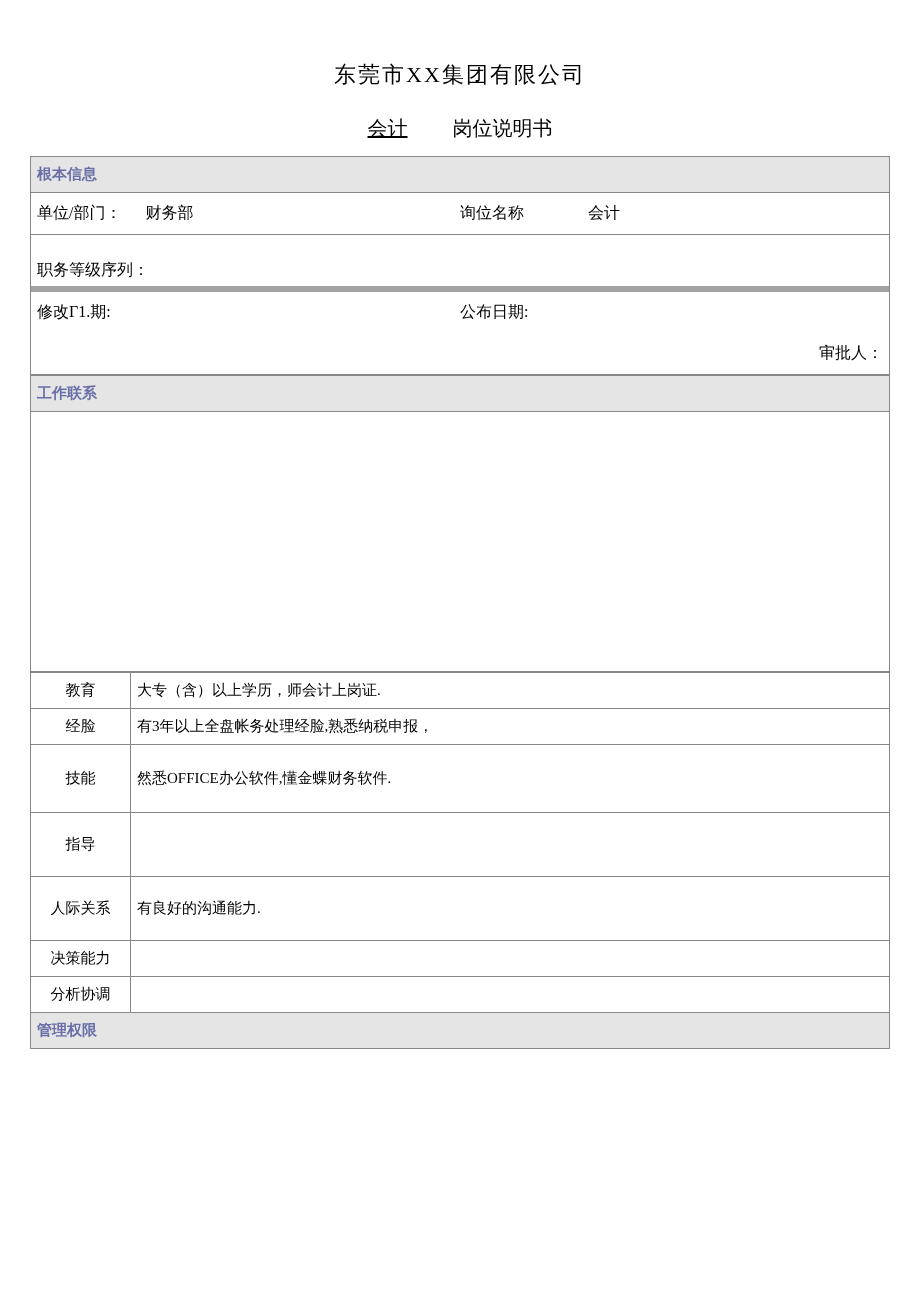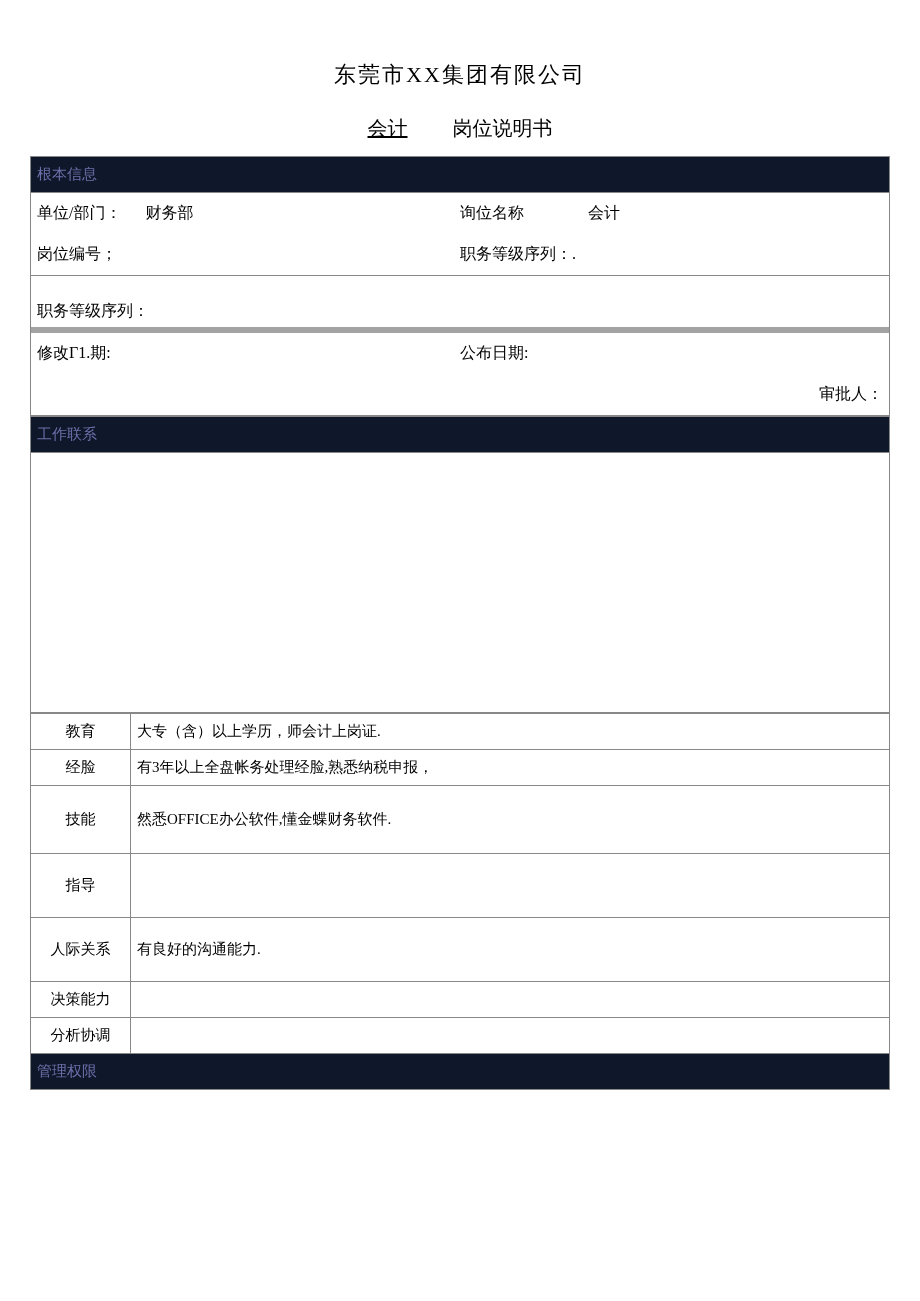--- a/index.html
+++ b/index.html
@@ -31,27 +31,27 @@
     .title-sub .underline {
       text-decoration: underline;
       margin-right: 40px;
     }
     .doc-table {
       width: 100%;
       border-collapse: collapse;
       border: 1px solid #888;
     }
     .section-header {
-      background: #0f172a;
+      background: #e5e5e5;
       color: #6a6fa8;
       font-size: 15px;
       padding: 4px 6px;
       border: 1px solid #888;
       text-align: left;
-      font-weight: normal;
+      font-weight: bold;
     }
     .doc-table td {
       border: 1px solid #888;
       padding: 8px 6px;
       vertical-align: middle;
       font-size: 15px;
     }
     .info-container {
       border: 1px solid #888;
       border-top: none;
@@ -111,28 +111,20 @@
   <div class="info-line">
     <div class="info-half">
       <span class="label">单位/部门：</span>
       <span class="value">财务部</span>
     </div>
     <div class="info-half">
       <span class="label">询位名称</span>
       <span class="value" style="margin-left:60px">会计</span>
     </div>
   </div>
-  <div class="info-line">
-    <div class="info-half">
-      <span class="label">岗位编号；</span>
-    </div>
-    <div class="info-half">
-      <span class="label">职务等级序列：.</span>
-    </div>
-  </div>
   <div class="info-line superior-row">
     <div class="info-half" style="align-self:flex-end">
       <span class="label">职务等级序列：</span>
     </div>
   </div>
   <div class="info-line" style="border-top:6px solid #a3a3a3">
     <div class="info-half">
       <span class="label">修改Γ1.期:</span>
     </div>
     <div class="info-half">

